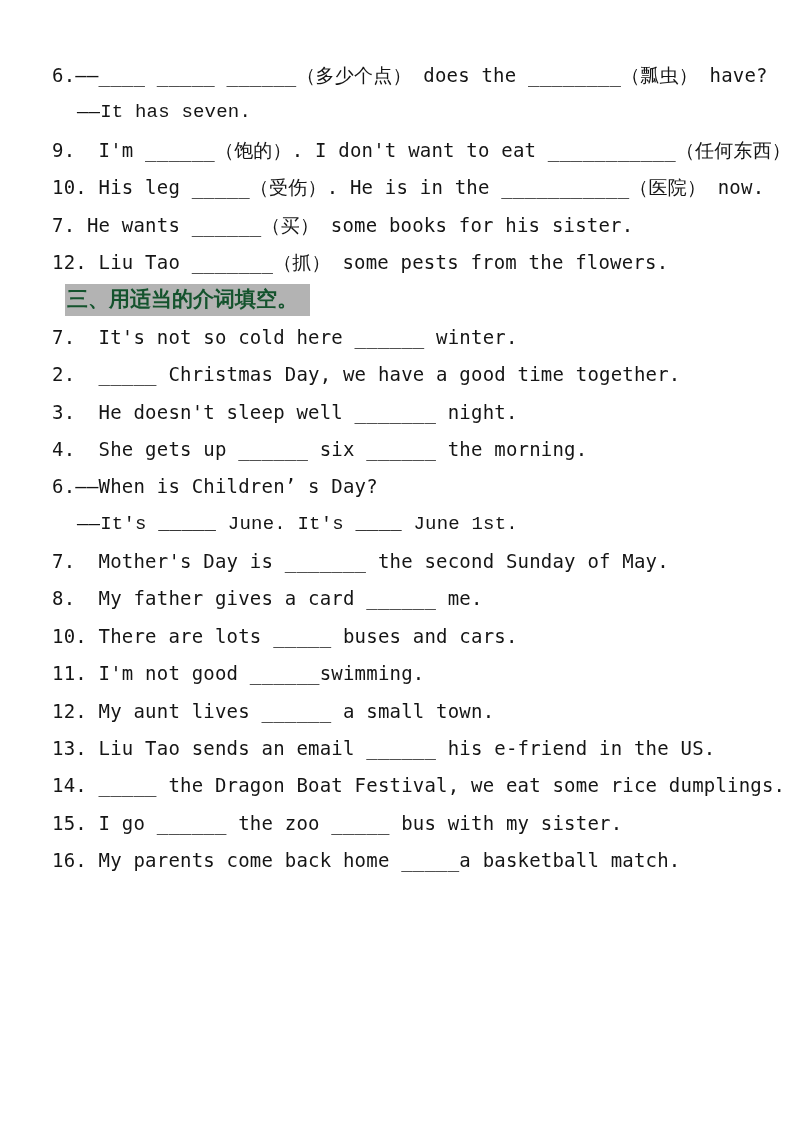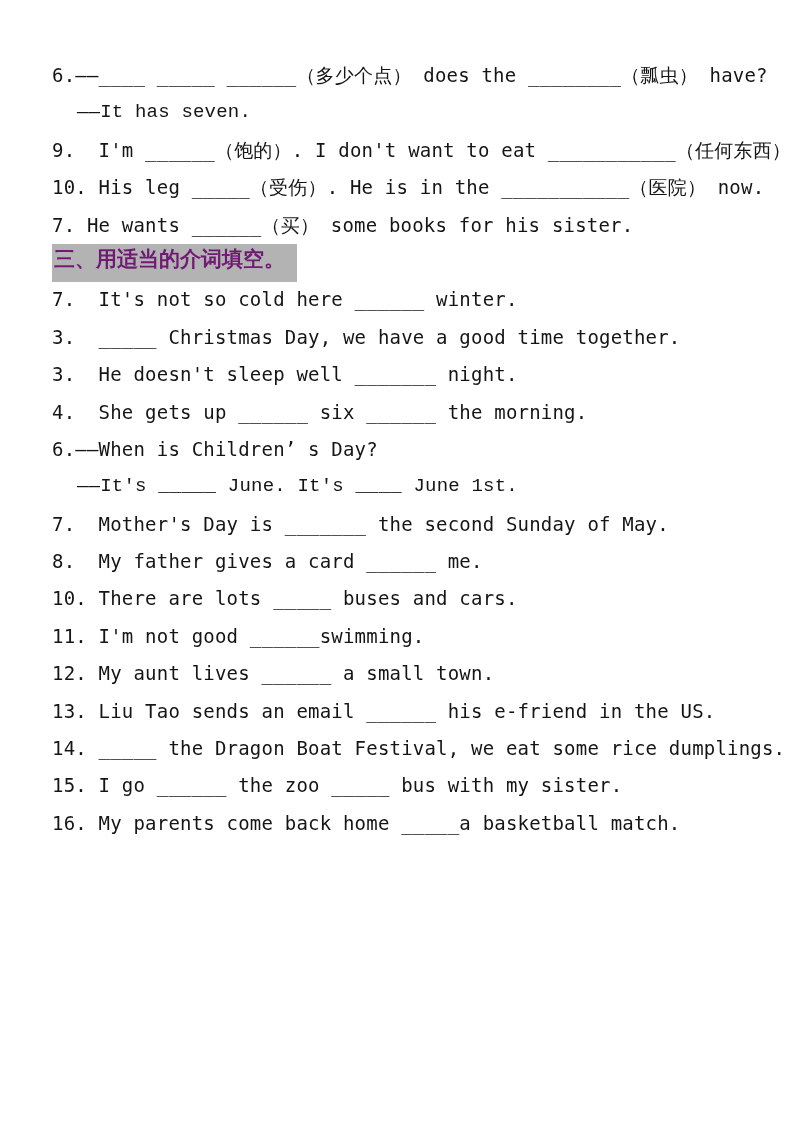--- a/index.html
+++ b/index.html
@@ -31,41 +31,43 @@
   .heading-row {
     height: 37.4px;
     display: flex;
     align-items: center;
   }
   .section-heading {
     display: inline-block;
     font-family: "DejaVu Sans", sans-serif;
     font-size: 21px;
     font-weight: bold;
-    padding: 1px 12px 9px 2px;
-    color: #701a75;
+    padding: 1px 12px 3px 2px;
+    color: #14532d;
+    margin-left: 13px;
   }
 </style>
 </head>
 <body>
 
 <div class="page">
 
   <div class="line">6.——____ _____ ______（多少个点） does the ________（瓢虫） have?</div>
   <div class="line indent">——It has seven.</div>
   <div class="line">9.  I'm ______（饱的）. I don't want to eat ___________（任何东西）.</div>
   <div class="line">10. His leg _____（受伤）. He is in the ___________（医院） now.</div>
   <div class="line">7. He wants ______（买） some books for his sister.</div>
+  <div class="line">12. Liu Tao _______（抓） some pests from the flowers.</div>
 
   <div class="heading-row">
     <span class="section-heading" style="background: rgb(179, 179, 179);">三、用适当的介词填空。</span>
   </div>
 
   <div class="line">7.  It's not so cold here ______ winter.</div>
-  <div class="line">3.  _____ Christmas Day, we have a good time together.</div>
+  <div class="line">2.  _____ Christmas Day, we have a good time together.</div>
   <div class="line">3.  He doesn't sleep well _______ night.</div>
   <div class="line">4.  She gets up ______ six ______ the morning.</div>
   <div class="line">6.——When is Children’ s Day?</div>
   <div class="line indent">——It's _____ June. It's ____ June 1st.</div>
   <div class="line">7.  Mother's Day is _______ the second Sunday of May.</div>
   <div class="line">8.  My father gives a card ______ me.</div>
   <div class="line">10. There are lots _____ buses and cars.</div>
   <div class="line">11. I'm not good ______swimming.</div>
   <div class="line">12. My aunt lives ______ a small town.</div>
   <div class="line">13. Liu Tao sends an email ______ his e-friend in the US.</div>

